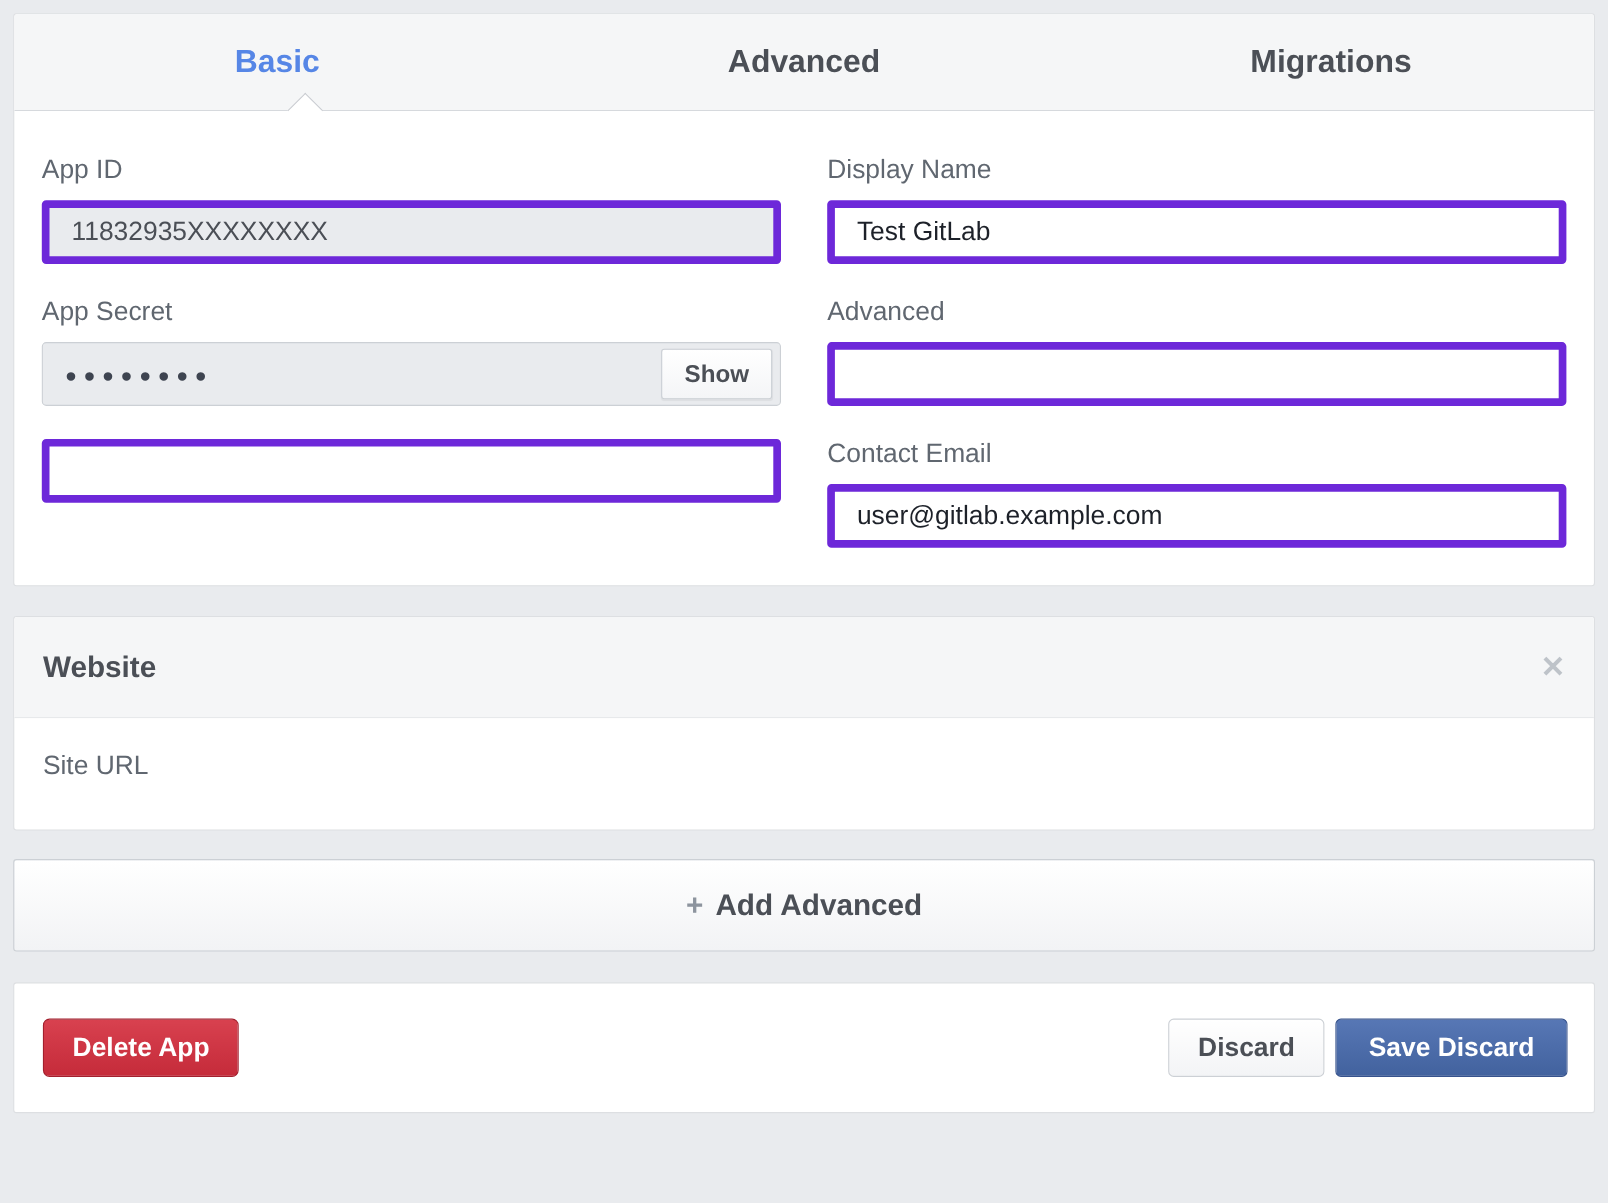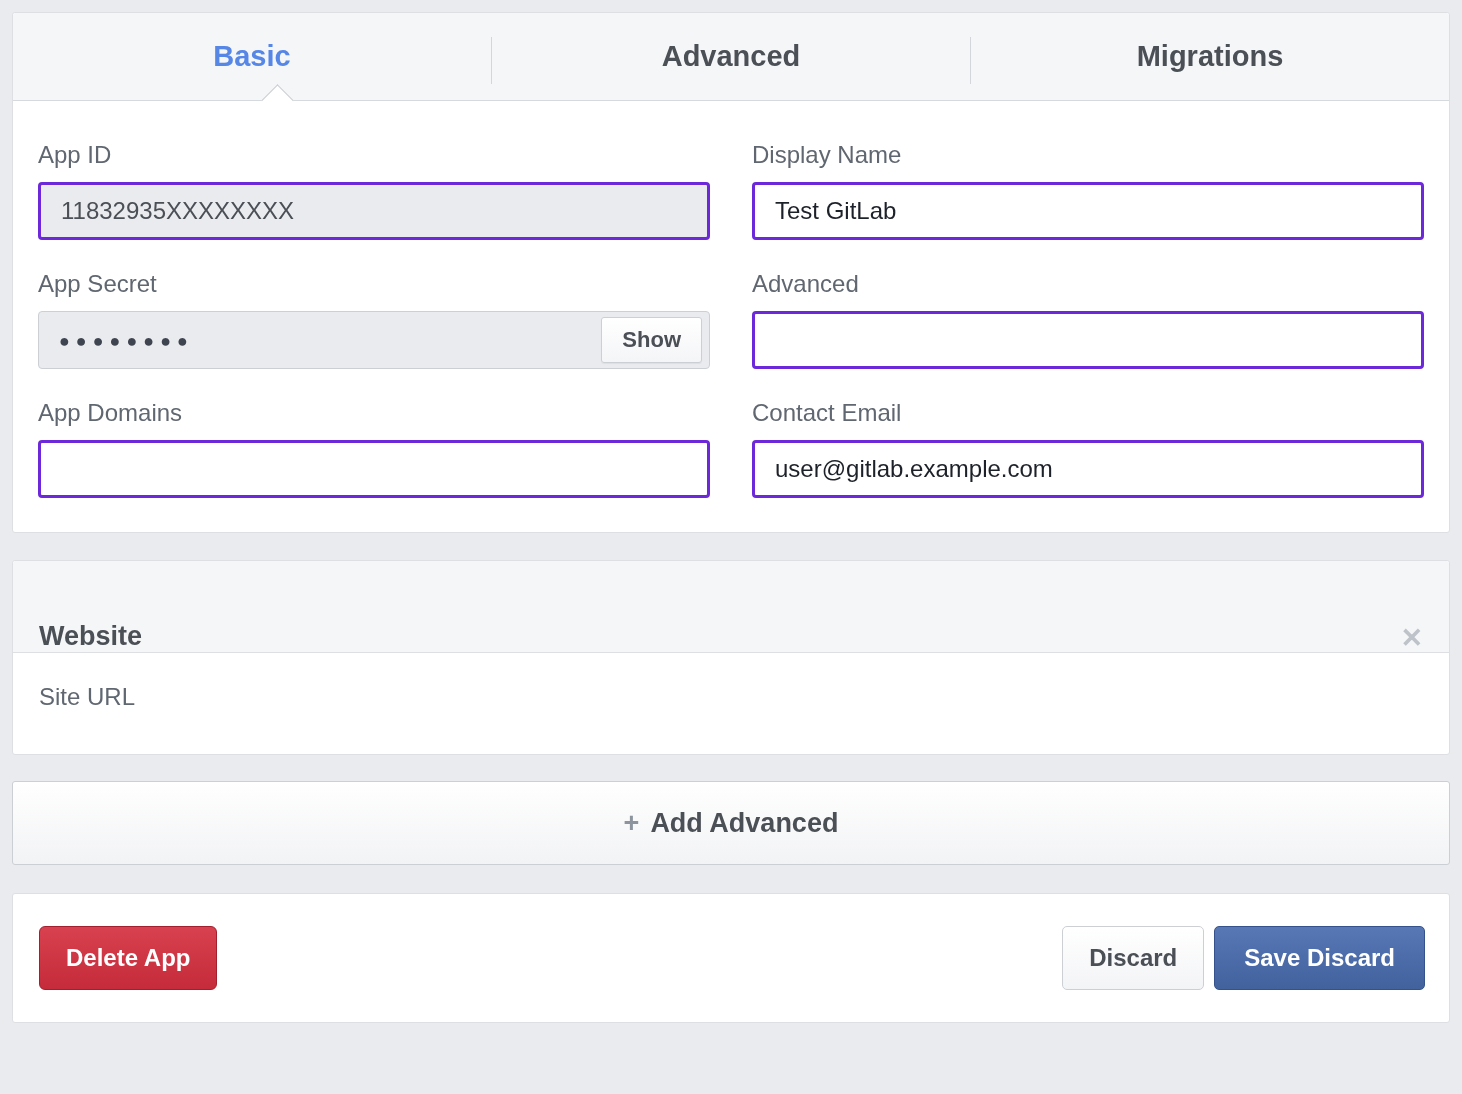--- a/index.html
+++ b/index.html
@@ -19,20 +19,21 @@
 
   
   .main-panel { margin-bottom: 27px; }
   .tabbar {
     position: relative;
     display: flex;
     height: 88px;
     background: #f5f6f7;
     border-bottom: 1px solid #d6d9dd;
     border-radius: 3px 3px 0 0;
+    align-items: center;
   }
   .tab {
     flex: 1;
     display: flex;
     align-items: center;
     justify-content: center;
     font-size: 29px;
     font-weight: bold;
     color: #4b4f56;
     cursor: pointer;
@@ -66,21 +67,21 @@
   .field-label {
     display: block;
     font-size: 24px;
     line-height: 28px;
     color: #606770;
     margin-bottom: 13px;
   }
   .input {
     width: 100%;
     height: 58px;
-    border: 3px solid #6d28d9;
+    border: 7px solid #6d28d9;
     border-radius: 4px;
     background: #ffffff;
     font-family: inherit;
     font-size: 24px;
     color: #1d2129;
     padding: 0 20px;
     outline: none;
   }
   .input:disabled {
     background: #e9ebee;
@@ -114,21 +115,21 @@
     border-radius: 3px;
     color: #4b4f56;
     box-shadow: 0 1px 1px rgba(0,0,0,0.05);
   }
   .show-btn { font-size: 22px; padding: 9px 20px; }
 
   
   .website-panel { margin-bottom: 26px; }
   .website-header {
     display: flex;
-    align-items: flex-end;
+    align-items: center;
     height: 92px;
     background: #f5f6f7;
     border-bottom: 1px solid #dddfe2;
     border-radius: 3px 3px 0 0;
     padding: 0 26px;
   }
   .website-title {
     flex: 1;
     font-size: 27px;
     font-weight: bold;
@@ -162,21 +163,21 @@
   }
   .plus-icon { color: #8d949e; margin-right: 11px; font-weight: bold; }
 
   
   .footer-panel {
     display: flex;
     align-items: center;
     padding: 32px 24px 32px 26px;
   }
   .footer-btn {
-    height: 64px;
+    height: 53px;
     font-size: 24px;
     padding: 0 26px;
   }
   .delete-btn {
     background: linear-gradient(#d8414f, #c52b3a);
     border: 1px solid #a31f2d;
     border-radius: 6px;
     color: #ffffff;
   }
   .spacer { flex: 1; }
@@ -234,21 +235,20 @@
         <button class="btn btn-light show-btn">Show</button>
       </div>
     </div>
 
     <div class="field">
       <label class="field-label">Advanced</label>
       <input class="input" value="" style="">
     </div>
 
     <div class="field">
-      <label class="field-label">App Domains</label>
       <input class="input" value="" style="">
     </div>
 
     <div class="field">
       <label class="field-label">Contact Email</label>
       <input class="input" value="user@gitlab.example.com" style="">
     </div>
 
   </div>
 </section>

